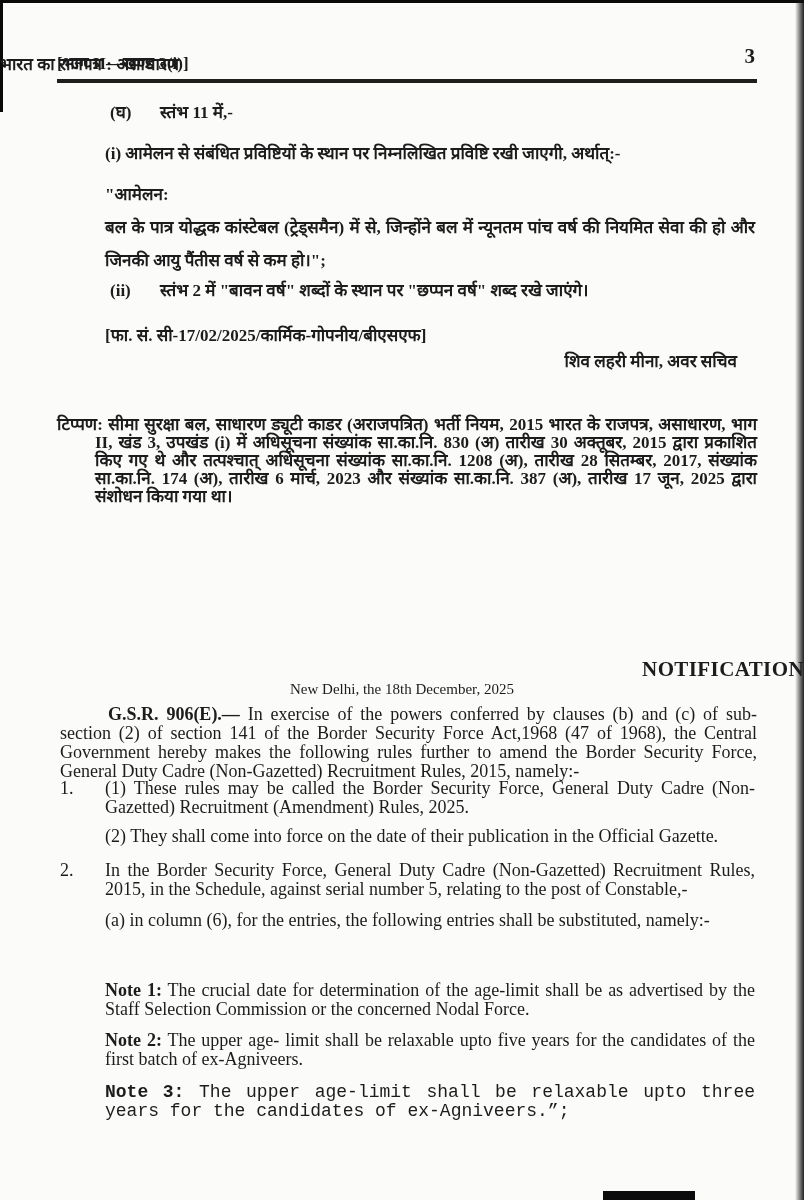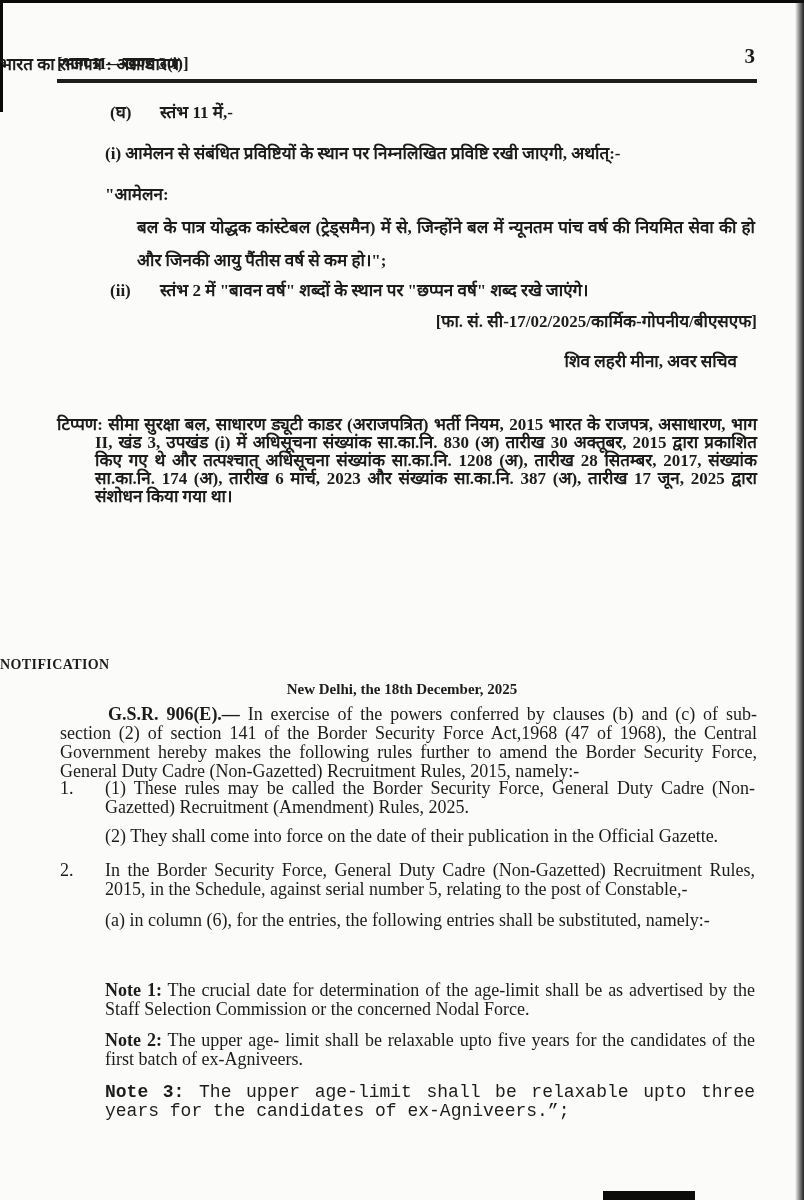--- a/index.html
+++ b/index.html
@@ -31,32 +31,32 @@
   .hdr-page   { right:49px; top:44px; font-size:21px; font-weight:700; }
   .dbl-rule   { left:57px; top:79px; width:700px; height:3px;
                 border-top:2px solid #1e1e1e; border-bottom:2px solid #1e1e1e; }
 
   
   .hi { font-size:17px; font-weight:600; line-height:1.45; }
   .clause-line .lbl { display:inline-block; min-width:50px; }
   .clause-gha { left:110px; top:101px; }
   .item-i     { left:105px; top:142px; }
   .aamelan    { left:105px; top:183px; }
-  .bal-para   { left:105px; right:49px; top:211px; text-align:justify; line-height:33px;margin-left:32px; }
+  .bal-para   { left:105px; right:49px; top:211px; text-align:justify; line-height:33px; }
   .item-ii    { left:110px; top:279px; }
-  .file-no    { left:105px; right:47px; top:310px; text-align:right; }
+  .file-no    { left:105px; right:47px; top:324px; }
   .signatory  { left:105px; right:67px; top:350px; text-align:right; }
   .tippan     { left:57px; right:47px; top:416px; text-align:justify; line-height:18px;
                 padding-left:38px; text-indent:-38px; }
 
   
   .en { font-size:18px; line-height:19px; }
   .ministry     { left:0; right:0; top:631px; text-align:center; font-weight:700; font-size:16px; letter-spacing:0.4px; }
-  .notification { left:0; right:0; top:657px; text-align:left; font-weight:700; font-size:14px; letter-spacing:0.4px; }
-  .dateline     { left:0; right:0; top:681px; text-align:center; font-weight:700; font-size:15px; }
+  .notification { left:0; right:0; top:657px; text-align:right; font-weight:700; font-size:21px; letter-spacing:0.4px; }
+  .dateline     { left:0; right:0; top:681px; text-align:center; font-weight:400; font-size:15px; }
   .gsr          { left:60px; right:47px; top:705px; text-align:justify; }
   .gsr .first-indent { display:inline-block; width:48px; }
 
   .num-item   { left:60px; right:49px; text-align:justify; }
   .num-item .num { position:absolute; left:0; top:0; }
   .num-item .body { display:block; padding-left:45px; }
   .item1      { top:779px; }
   .item1-sub2 { left:105px; right:49px; top:827px; }
   .item2      { top:861px; }
   .item2-a    { left:105px; right:49px; top:911px; }

